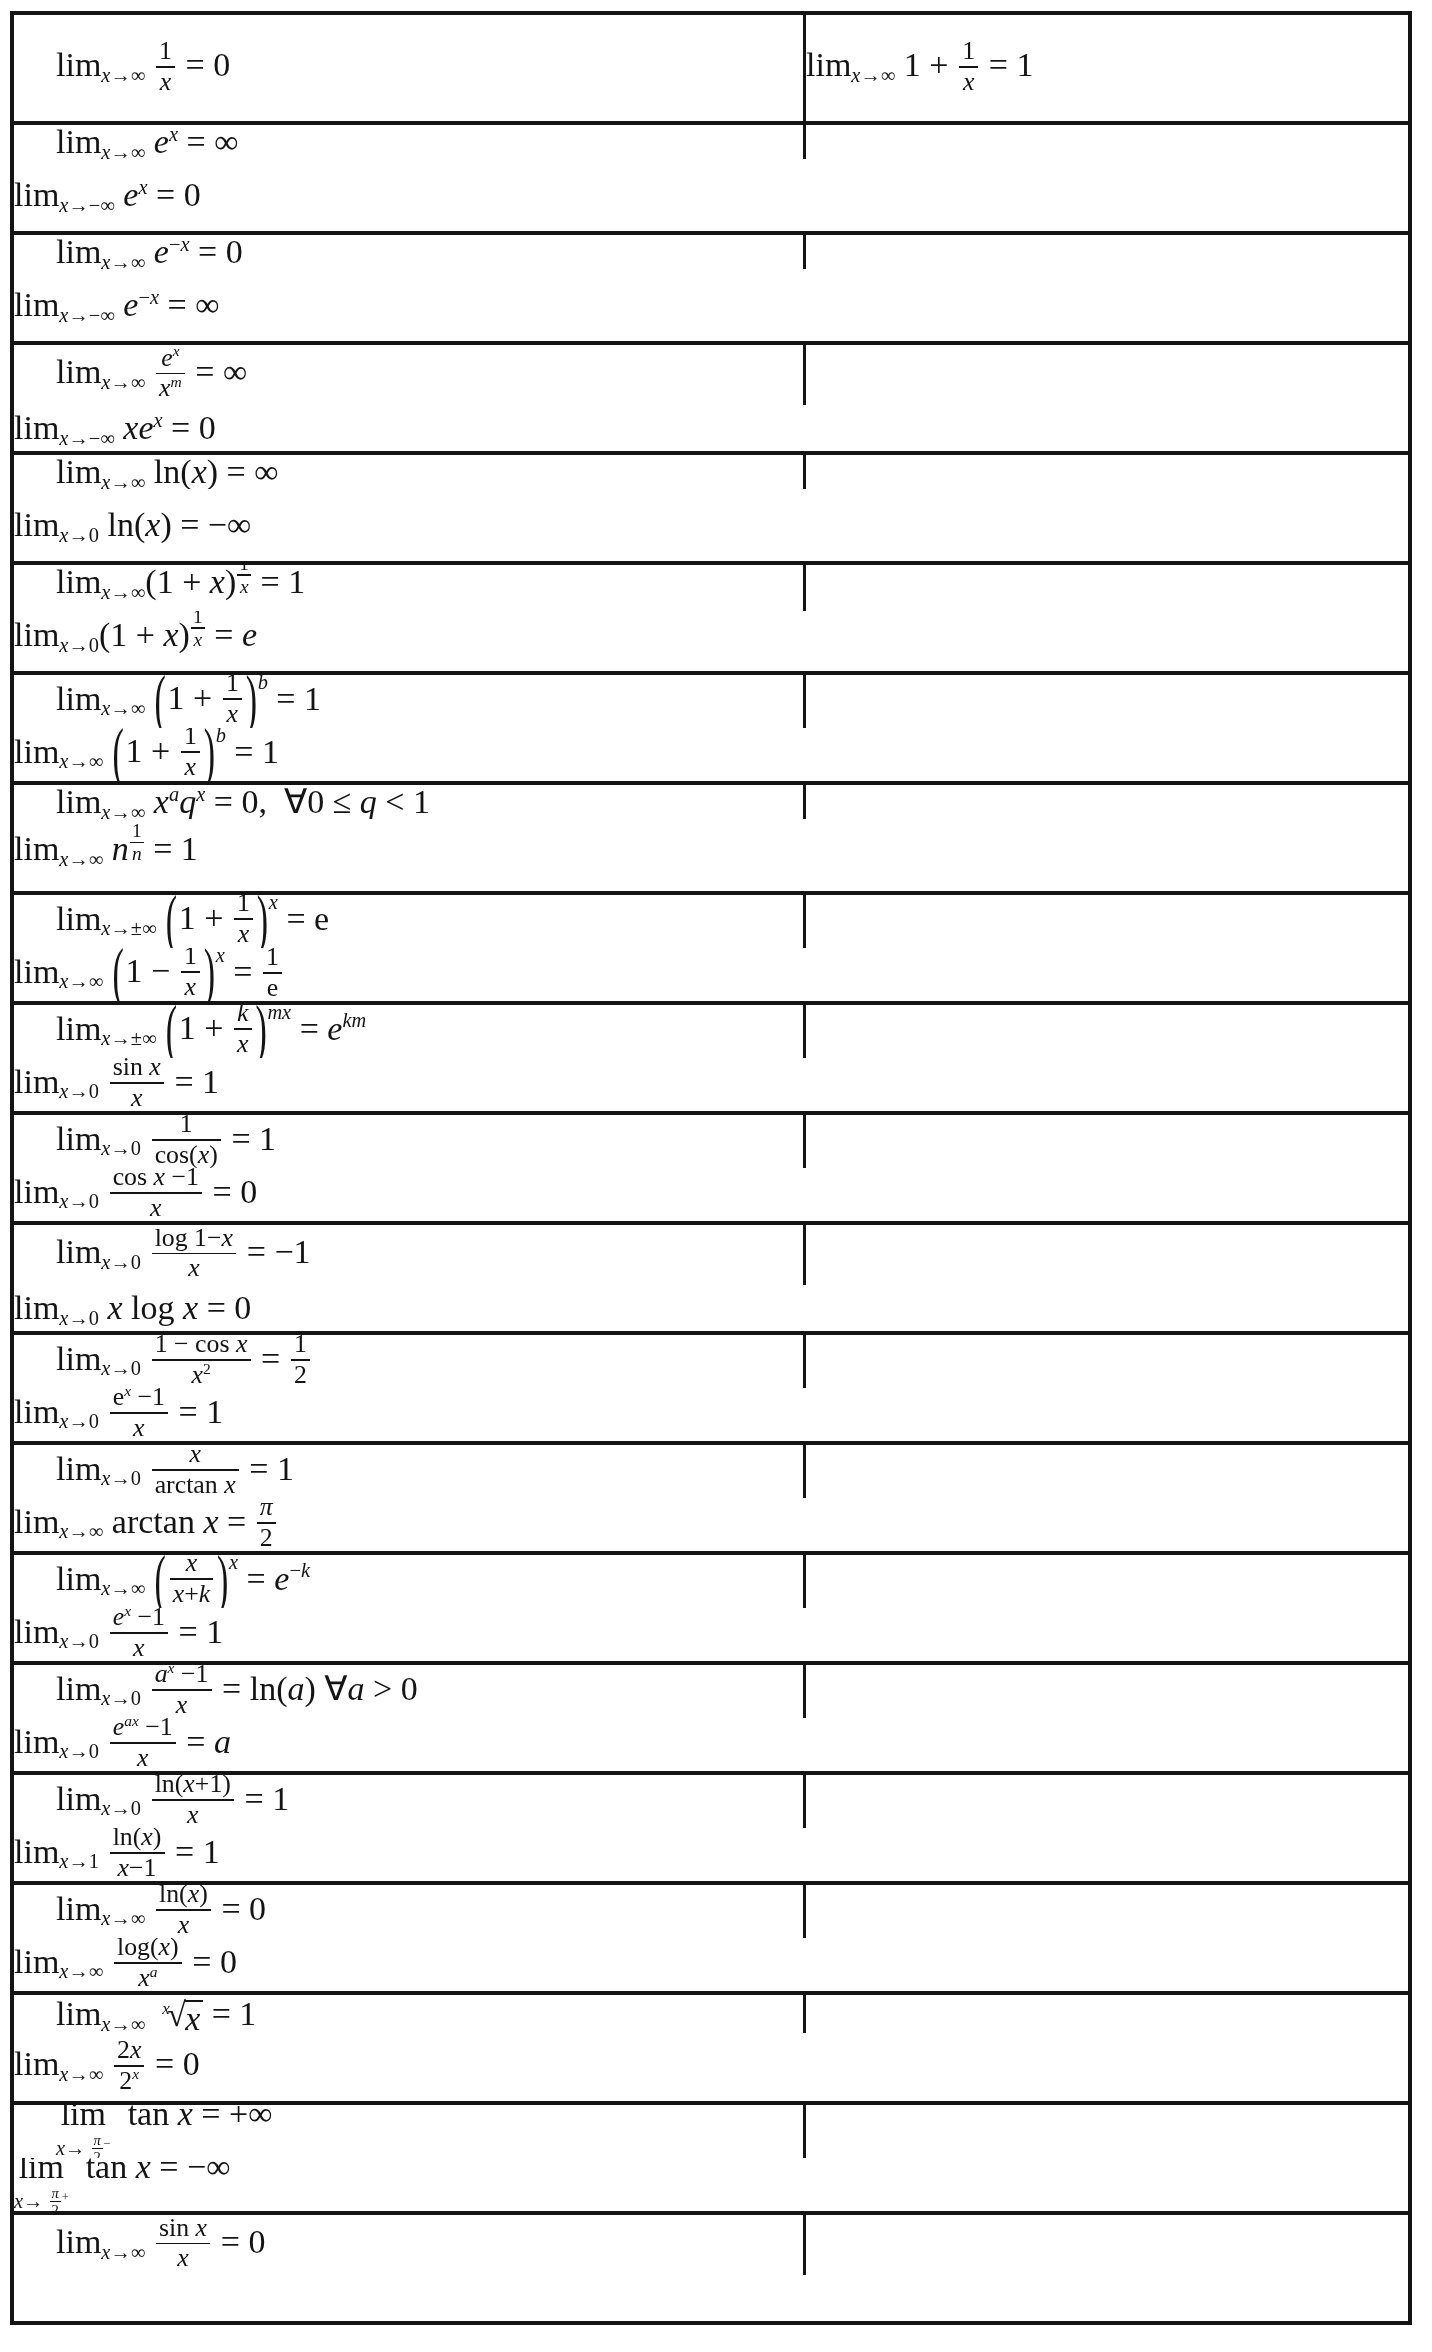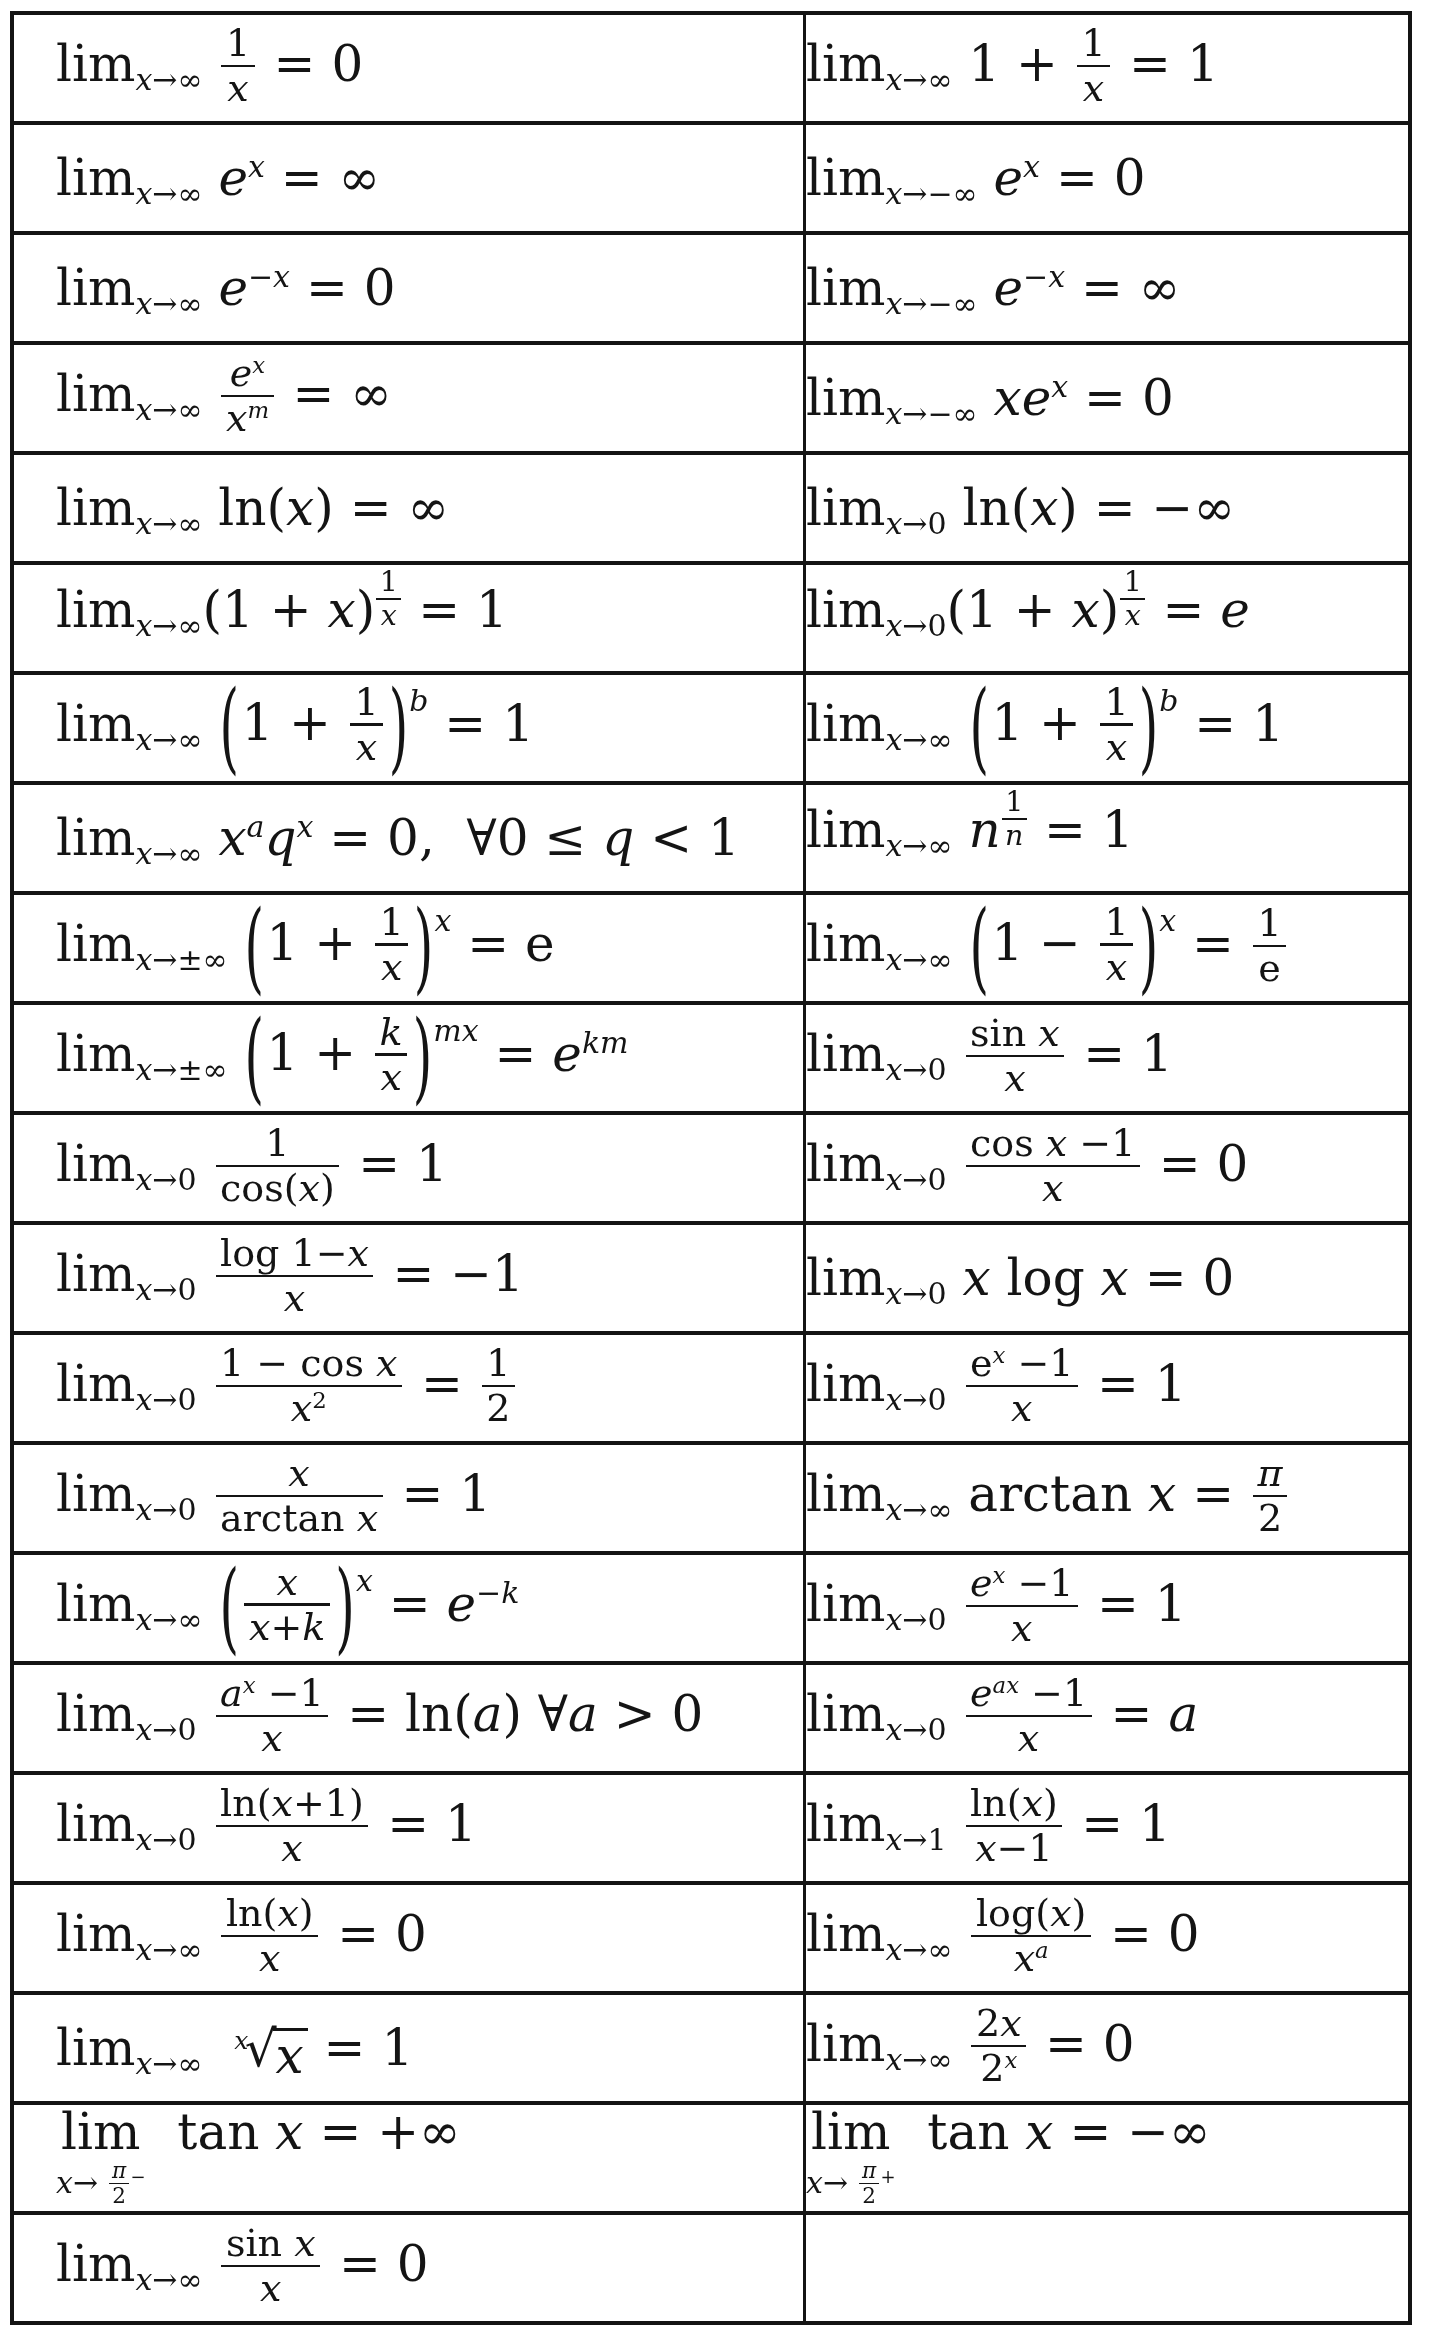--- a/index.html
+++ b/index.html
@@ -8,25 +8,25 @@
     width:1432px;height:2352px;background:var(--bg);
     font-family:"DejaVu Serif","Liberation Serif",serif;color:var(--ink);
     position:relative;overflow:hidden;
   }
   .table{
     position:absolute;left:10px;top:11px;width:1402px;height:2314px;
     box-sizing:border-box;border:4px solid var(--ink);
     display:flex;flex-direction:column;background:var(--bg);
   }
   .row{flex:1 1 0;display:flex;min-height:0;}
-  .row + .row{border-top:4px solid var(--ink);}
+  .row + .row{border-top:4px solid var(--ink);flex-direction:column;}
   .cell{box-sizing:border-box;display:flex;align-items:center;overflow:hidden;}
   .cl{width:792px;border-right:3px solid var(--ink);padding-left:42px;}
   .cr{flex:1 1 auto;}
-  .formula{font-size:50px;line-height:1;white-space:nowrap;display:inline-block;}
+  .formula{font-size:34px;line-height:1;white-space:nowrap;display:inline-block;font-family:Liberation Serif, serif;}
 
   
   .rm{font-style:normal;white-space:pre;}
   .it{font-style:italic;white-space:pre;}
   .msub{font-size:.6em;position:relative;top:.3em;white-space:pre;}
   .msup{font-size:.6em;position:relative;top:-.6em;white-space:pre;}
   .msub .msup{font-size:.8em;top:-.45em;}
   .mfrac{
     display:inline-flex;flex-direction:column;align-items:center;
     vertical-align:middle;font-size:.76em;margin:0 .08em;position:relative;top:-.05em;

